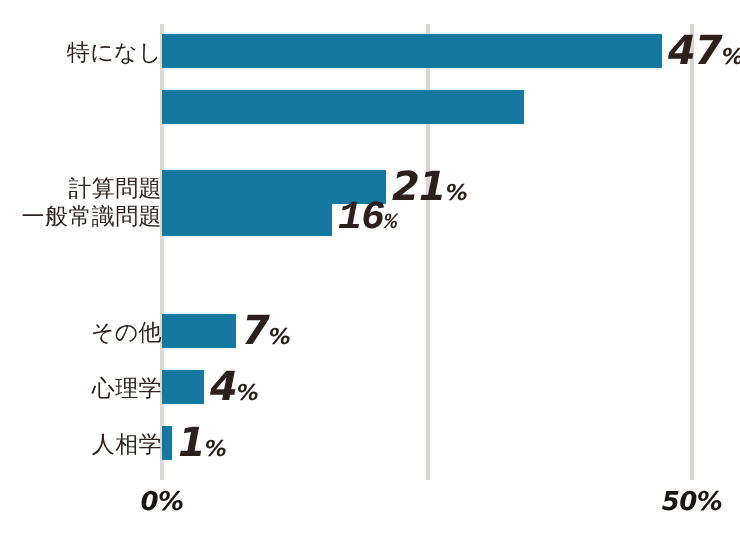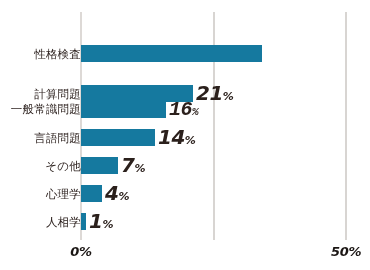--- a/index.html
+++ b/index.html
@@ -103,43 +103,42 @@
 <body>
 
 <div id="chart-root">
 
   <div id="plot-area">
 
     <div class="gridline axis-zero" style="left:80px;"></div>
     <div class="gridline" style="left:213px;"></div>
     <div class="gridline" style="left:345px;"></div>
 
+    <div class="bar-row" style="top:12px;">
+      <div class="cat-label">特になし</div>
+      <div class="bar" style="width:250px;"></div>
+      <div class="val-label" style="left:334px;"><span>47</span><span class="pct">%</span></div>
+    </div>
 
     <div class="bar-row" style="top:40px;">
-      <div class="cat-label">性格検査</div>
       <div class="bar" style="width:181px;"></div>
     </div>
 
     <div class="bar-row" style="top:80px;">
       <div class="cat-label">計算問題</div>
       <div class="bar" style="width:112px;"></div>
       <div class="val-label" style="left:196px;"><span>21</span><span class="pct">%</span></div>
     </div>
 
     <div class="bar-row" style="top:96px;font-family:Liberation Mono, monospace;">
       <div class="cat-label">一般常識問題</div>
       <div class="bar" style="width:85px;"></div>
       <div class="val-label" style="left:169px;text-align:center;"><span>16</span><span class="pct">%</span></div>
     </div>
 
-    <div class="bar-row" style="top:124px;">
-      <div class="cat-label">言語問題</div>
-      <div class="bar" style="width:74px;"></div>
-      <div class="val-label" style="left:158px;"><span>14</span><span class="pct">%</span></div>
-    </div>
 
     <div class="bar-row" style="top:152px;">
       <div class="cat-label">その他</div>
       <div class="bar" style="width:37px;"></div>
       <div class="val-label" style="left:121px;"><span>7</span><span class="pct">%</span></div>
     </div>
 
     <div class="bar-row" style="top:180px;">
       <div class="cat-label">心理学</div>
       <div class="bar" style="width:21px;"></div>

